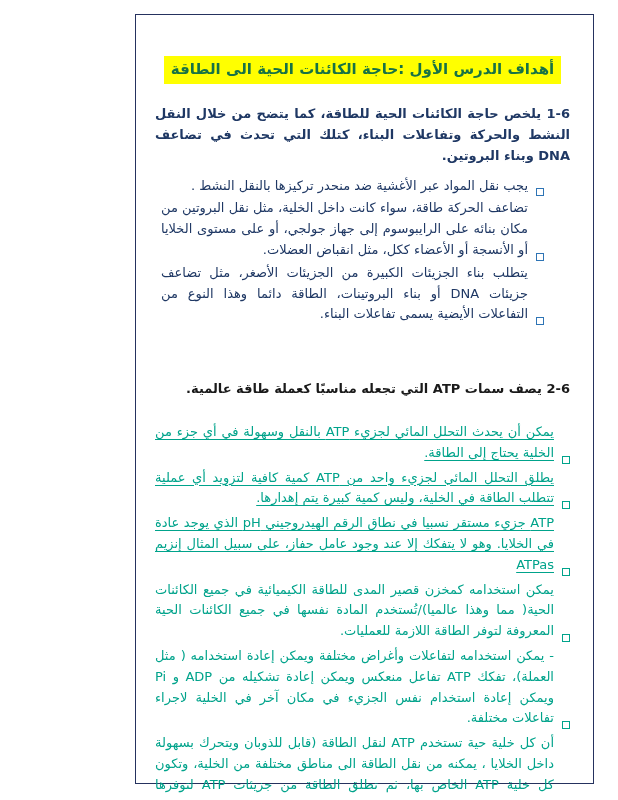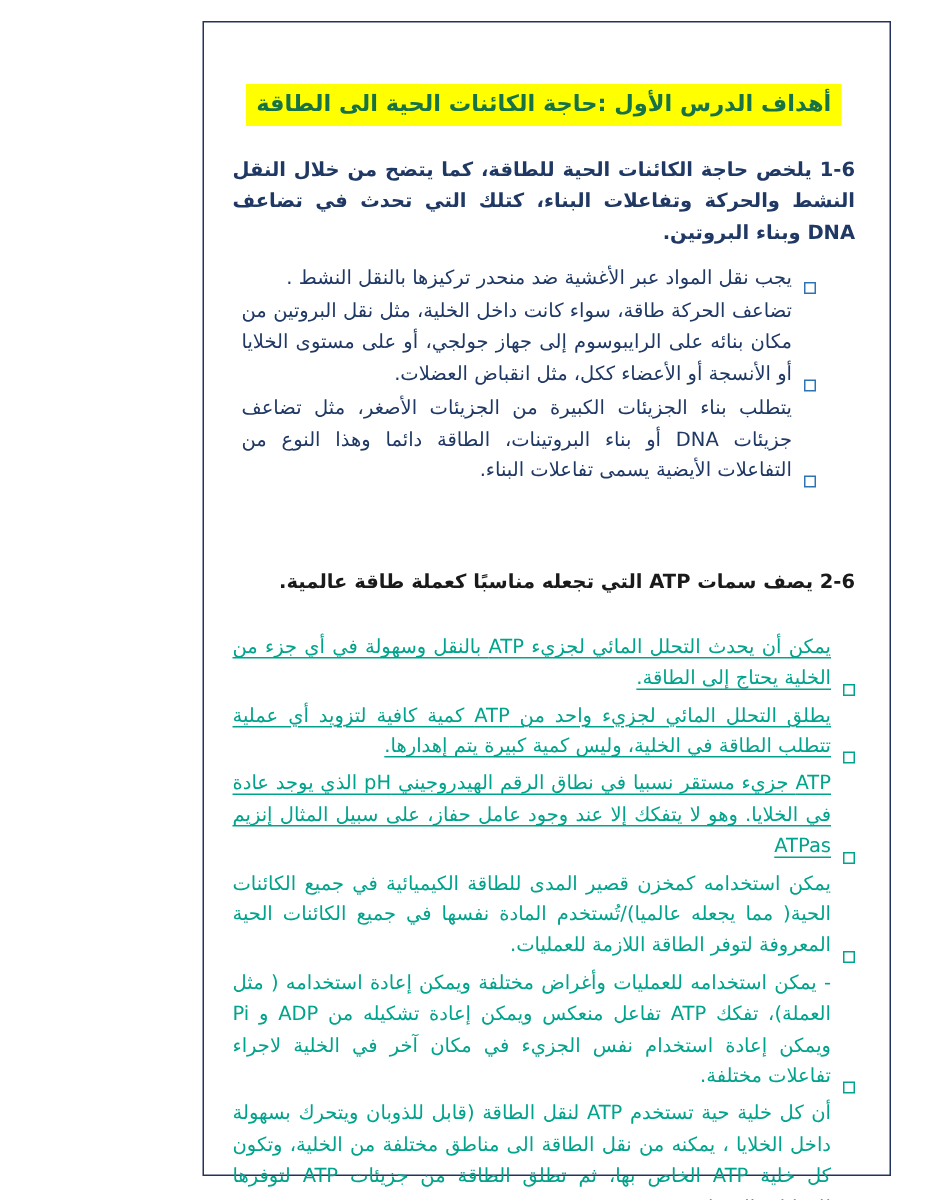--- a/index.html
+++ b/index.html
@@ -104,25 +104,25 @@
       <div class="bullet">
         <span class="sq"></span>
         <p class="btxt u">يطلق التحلل المائي لجزيء واحد من ATP كمية كافية لتزويد أي عملية تتطلب الطاقة في الخلية، وليس كمية كبيرة يتم إهدارها.</p>
       </div>
       <div class="bullet">
         <span class="sq"></span>
         <p class="btxt u">ATP جزيء مستقر نسبيا في نطاق الرقم الهيدروجيني pH الذي يوجد عادة في الخلايا. وهو لا يتفكك إلا عند وجود عامل حفاز، على سبيل المثال إنزيم ATPas</p>
       </div>
       <div class="bullet">
         <span class="sq"></span>
-        <p class="btxt">يمكن استخدامه كمخزن قصير المدى للطاقة الكيميائية في جميع الكائنات الحية( مما يجعله عالميا)/تُستخدم المادة نفسها في جميع الكائنات الحية المعروفة لتوفر الطاقة اللازمة للعمليات.</p>
+        <p class="btxt">يمكن استخدامه كمخزن قصير المدى للطاقة الكيميائية في جميع الكائنات الحية( مما وهذا عالميا)/تُستخدم المادة نفسها في جميع الكائنات الحية المعروفة لتوفر الطاقة اللازمة للعمليات.</p>
       </div>
       <div class="bullet">
         <span class="sq"></span>
-        <p class="btxt">- يمكن استخدامه للعمليات وأغراض مختلفة ويمكن إعادة استخدامه ( مثل العملة)، تفكك ATP تفاعل منعكس ويمكن إعادة تشكيله من ADP و Pi ويمكن إعادة استخدام نفس الجزيء في مكان آخر في الخلية لاجراء تفاعلات مختلفة.</p>
+        <p class="btxt">- يمكن استخدامه لتفاعلات وأغراض مختلفة ويمكن إعادة استخدامه ( مثل العملة)، تفكك ATP تفاعل منعكس ويمكن إعادة تشكيله من ADP و Pi ويمكن إعادة استخدام نفس الجزيء في مكان آخر في الخلية لاجراء تفاعلات مختلفة.</p>
       </div>
       <div class="bullet">
         <span class="sq"></span>
         <p class="btxt">أن كل خلية حية تستخدم ATP لنقل الطاقة (قابل للذوبان ويتحرك بسهولة داخل الخلايا ، يمكنه من نقل الطاقة الى مناطق مختلفة من الخلية، وتكون كل خلية ATP الخاص بها، ثم تطلق الطاقة من جزيئات ATP لتوفرها للعمليات المختلفة.</p>
       </div>
     </div>
 
   </div>
 </div>
 

